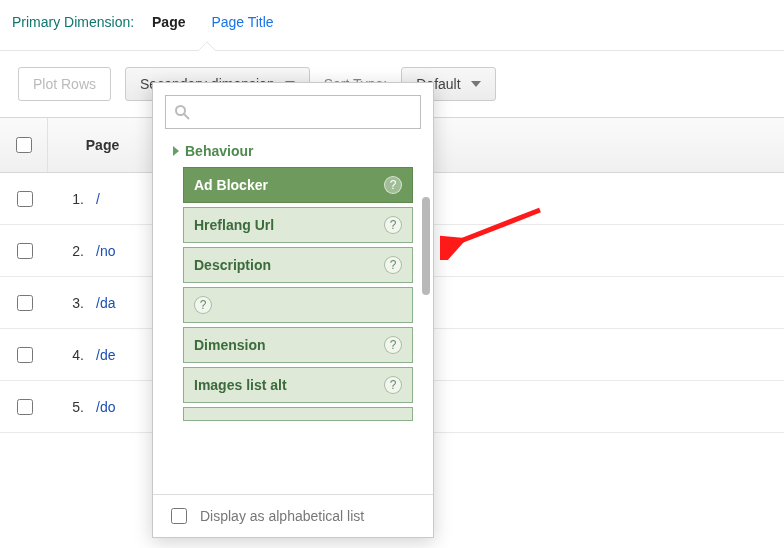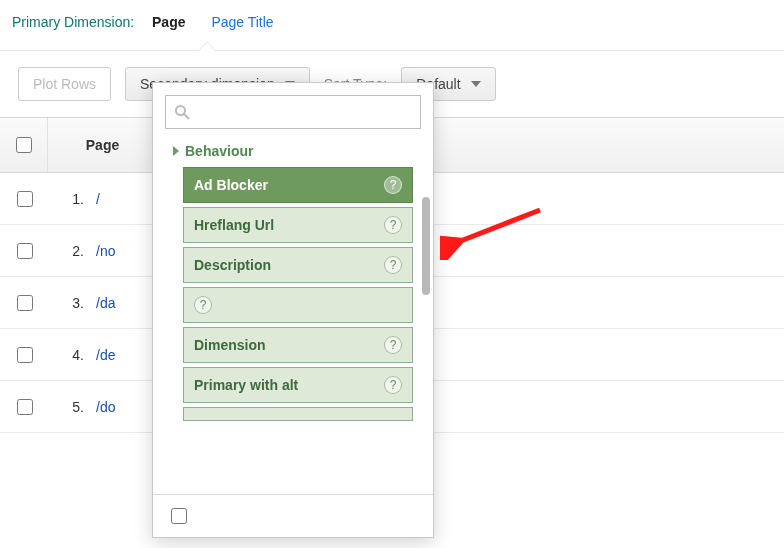--- a/index.html
+++ b/index.html
@@ -256,29 +256,30 @@
         <span class="help">?</span>
       </div>
       <div class="item">
         <span class="help">?</span>
       </div>
       <div class="item">
         <span>Dimension</span>
         <span class="help">?</span>
       </div>
       <div class="item">
-        <span>Primary with alt</span>
+        <span>Images list alt</span>
         <span class="help">?</span>
       </div>
       <div class="item cut"></div>
     </div>
     <div class="scroll-thumb"></div>
   </div>
   <div class="panel-foot">
     <input type="checkbox" style="">
+    <span>Display as alphabetical list</span>
   </div>
 </div>
 
 <svg class="arrow" width="110" height="60">
   <defs>
     <marker id="ah" markerWidth="12" markerHeight="12" refX="2" refY="6" orient="auto">
       <path d="M12,0 L0,6 L12,12 z" fill="#ff1a1a"></path>
     </marker>
   </defs>
   <line x1="100" y1="10" x2="18" y2="42" stroke="#ff1a1a" stroke-width="5" marker-end="url(#ah)"></line>

